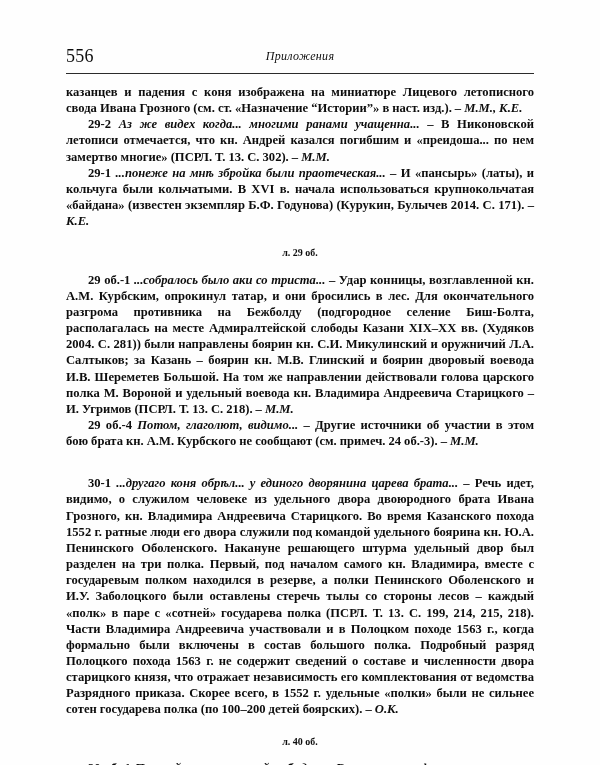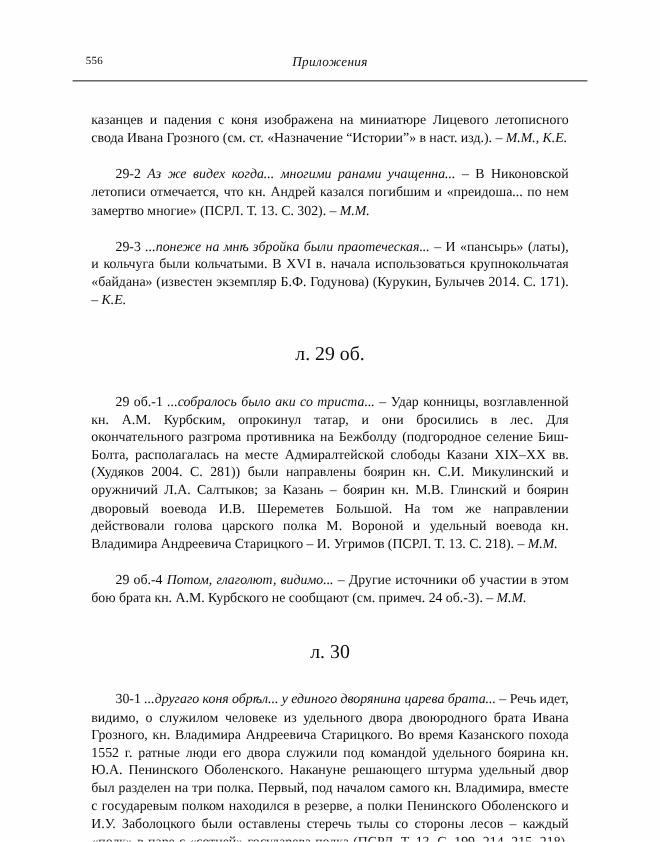--- a/index.html
+++ b/index.html
@@ -29,23 +29,23 @@
   
   .header {
     position: absolute;
     top: 48px;
     left: 66px;
     width: 468px;
     height: 26px;
   }
   .folio {
     position: absolute;
-    left: 12px;
+    left: 0;
     top: 0;
-    font-size: 10px;
+    font-size: 18px;
     letter-spacing: 0.2px;
     line-height: 16px;
   }
   .runhead {
     position: absolute;
     left: 0;
     top: 0;
     width: 468px;
     text-align: center;
     font-style: italic;
@@ -64,37 +64,38 @@
 
   
   .body {
     position: absolute;
     top: 84px;
     left: 66px;
     width: 468px;
   }
 
   p.para {
-    margin: 17px;
+    margin: 0;
     text-align: justify;
     text-justify: inter-word;
     font-size: 12.6px;
     line-height: 16.15px;
     text-indent: 0;
     hyphens: none;
     word-spacing: -0.1px;
+    font-weight: bold;
   }
   p.indent {
     text-indent: 22px;
   }
 
   h2.folio-head {
     margin: 0;
-    font-weight: normal;
-    font-size: 18px;
+    font-weight: bold;
+    font-size: 10px;
     line-height: 16.15px;
     text-align: center;
   }
 
   .sp-before-head { height: 16px; }
   .sp-after-head  { height: 10px; }
 
   i, .it { font-style: italic; }
 </style>
 </head>
@@ -105,28 +106,27 @@
   <div class="header">
     <div class="folio">556</div>
     <div class="runhead">Приложения</div>
   </div>
 
   <div class="rule"></div>
 
   <div class="body" id="text-column">
       <p class="para"><span>казанцев и падения с коня изображена на миниатюре Лицевого летописного свода Ивана Грозного (см. ст. «Назначение “Истории”» в наст. изд.). – </span><i>М.М., К.Е.</i></p>
       <p class="para indent"><span>29-2 </span><i>Аз же видех когда... многими ранами учащенна...</i><span> – В Никоновской летописи отмечается, что кн. Андрей казался погибшим и «преидоша... по нем замертво многие» (ПСРЛ. Т. 13. С. 302). – </span><i>М.М.</i></p>
-      <p class="para indent"><span>29-3 </span><i>...понеже на мнѣ збройка были праотеческая...</i><span> – И «пансырь» (латы), и кольчуга были кольчатыми. В XVI в. начала использоваться крупнокольчатая «байдана» (известен экземпляр Б.Ф. Годунова) (Курукин, Булычев 2014. С. 171). – </span><i>К.Е.</i></p>
+      <p class="para indent"><span>29-1 </span><i>...понеже на мнѣ збройка были праотеческая...</i><span> – И «пансырь» (латы), и кольчуга были кольчатыми. В XVI в. начала использоваться крупнокольчатая «байдана» (известен экземпляр Б.Ф. Годунова) (Курукин, Булычев 2014. С. 171). – </span><i>К.Е.</i></p>
       <div class="sp-before-head"></div>
       <h2 class="folio-head">л. 29 об.</h2>
       <div class="sp-after-head"></div>
       <p class="para indent"><span>29 об.-1 </span><i>...собралось было аки со триста...</i><span> – Удар конницы, возглавленной кн. А.М. Курбским, опрокинул татар, и они бросились в лес. Для окончательного разгрома противника на Бежболду (подгородное селение Биш-Болта, располагалась на месте Адмиралтейской слободы Казани XIX–XX вв. (Худяков 2004. С. 281)) были направлены боярин кн. С.И. Микулинский и оружничий Л.А. Салтыков; за Казань – боярин кн. М.В. Глинский и боярин дворовый воевода И.В. Шереметев Большой. На том же направлении действовали голова царского полка М. Вороной и удельный воевода кн. Владимира Андреевича Старицкого – И. Угримов (ПСРЛ. Т. 13. С. 218). – </span><i>М.М.</i></p>
       <p class="para indent"><span>29 об.-4 </span><i>Потом, глаголют, видимо...</i><span> – Другие источники об участии в этом бою брата кн. А.М. Курбского не сообщают (см. примеч. 24 об.-3). – </span><i>М.М.</i></p>
       <div class="sp-before-head"></div>
-      <h2 class="folio-head">л. 30</h2>
       <div class="sp-after-head"></div>
       <p class="para indent"><span>30-1 </span><i>...другаго коня обрѣл... у единого дворянина царева брата...</i><span> – Речь идет, видимо, о служилом человеке из удельного двора двоюродного брата Ивана Грозного, кн. Владимира Андреевича Старицкого. Во время Казанского похода 1552 г. ратные люди его двора служили под командой удельного боярина кн. Ю.А. Пенинского Оболенского. Накануне решающего штурма удельный двор был разделен на три полка. Первый, под началом самого кн. Владимира, вместе с государевым полком находился в резерве, а полки Пенинского Оболенского и И.У. Заболоцкого были оставлены стеречь тылы со стороны лесов – каждый «полк» в паре с «сотней» государева полка (ПСРЛ. Т. 13. С. 199, 214, 215, 218). Части Владимира Андреевича участвовали и в Полоцком походе 1563 г., когда формально были включены в состав большого полка. Подробный разряд Полоцкого похода 1563 г. не содержит сведений о составе и численности двора старицкого князя, что отражает независимость его комплектования от ведомства Разрядного приказа. Скорее всего, в 1552 г. удельные «полки» были не сильнее сотен государева полка (по 100–200 детей боярских). – </span><i>О.К.</i></p>
       <div class="sp-before-head"></div>
       <h2 class="folio-head">л. 40 об.</h2>
       <div class="sp-after-head"></div>
       <p class="para indent"><span>30 об.-1 </span><i>По оной же преславной побѣде...</i><span> – Возможно, конфликт разгорелся в тот момент, когда обсуждалось отправление в Москву Д.Р. Юрьева с вестью о взятии Казани. В официальном летописании не сохранилось следов упомянутых Курбским разногласий. На «третий день» после штурма, 4 октября, город был очищен «от множества трупиа мертвых». Иван IV торжественно вошел в Казань, поставил крест «своима рукама царьскыма» и очертил место («обложил») под строительство</span></p>
     </div>
 
 </div>
 

